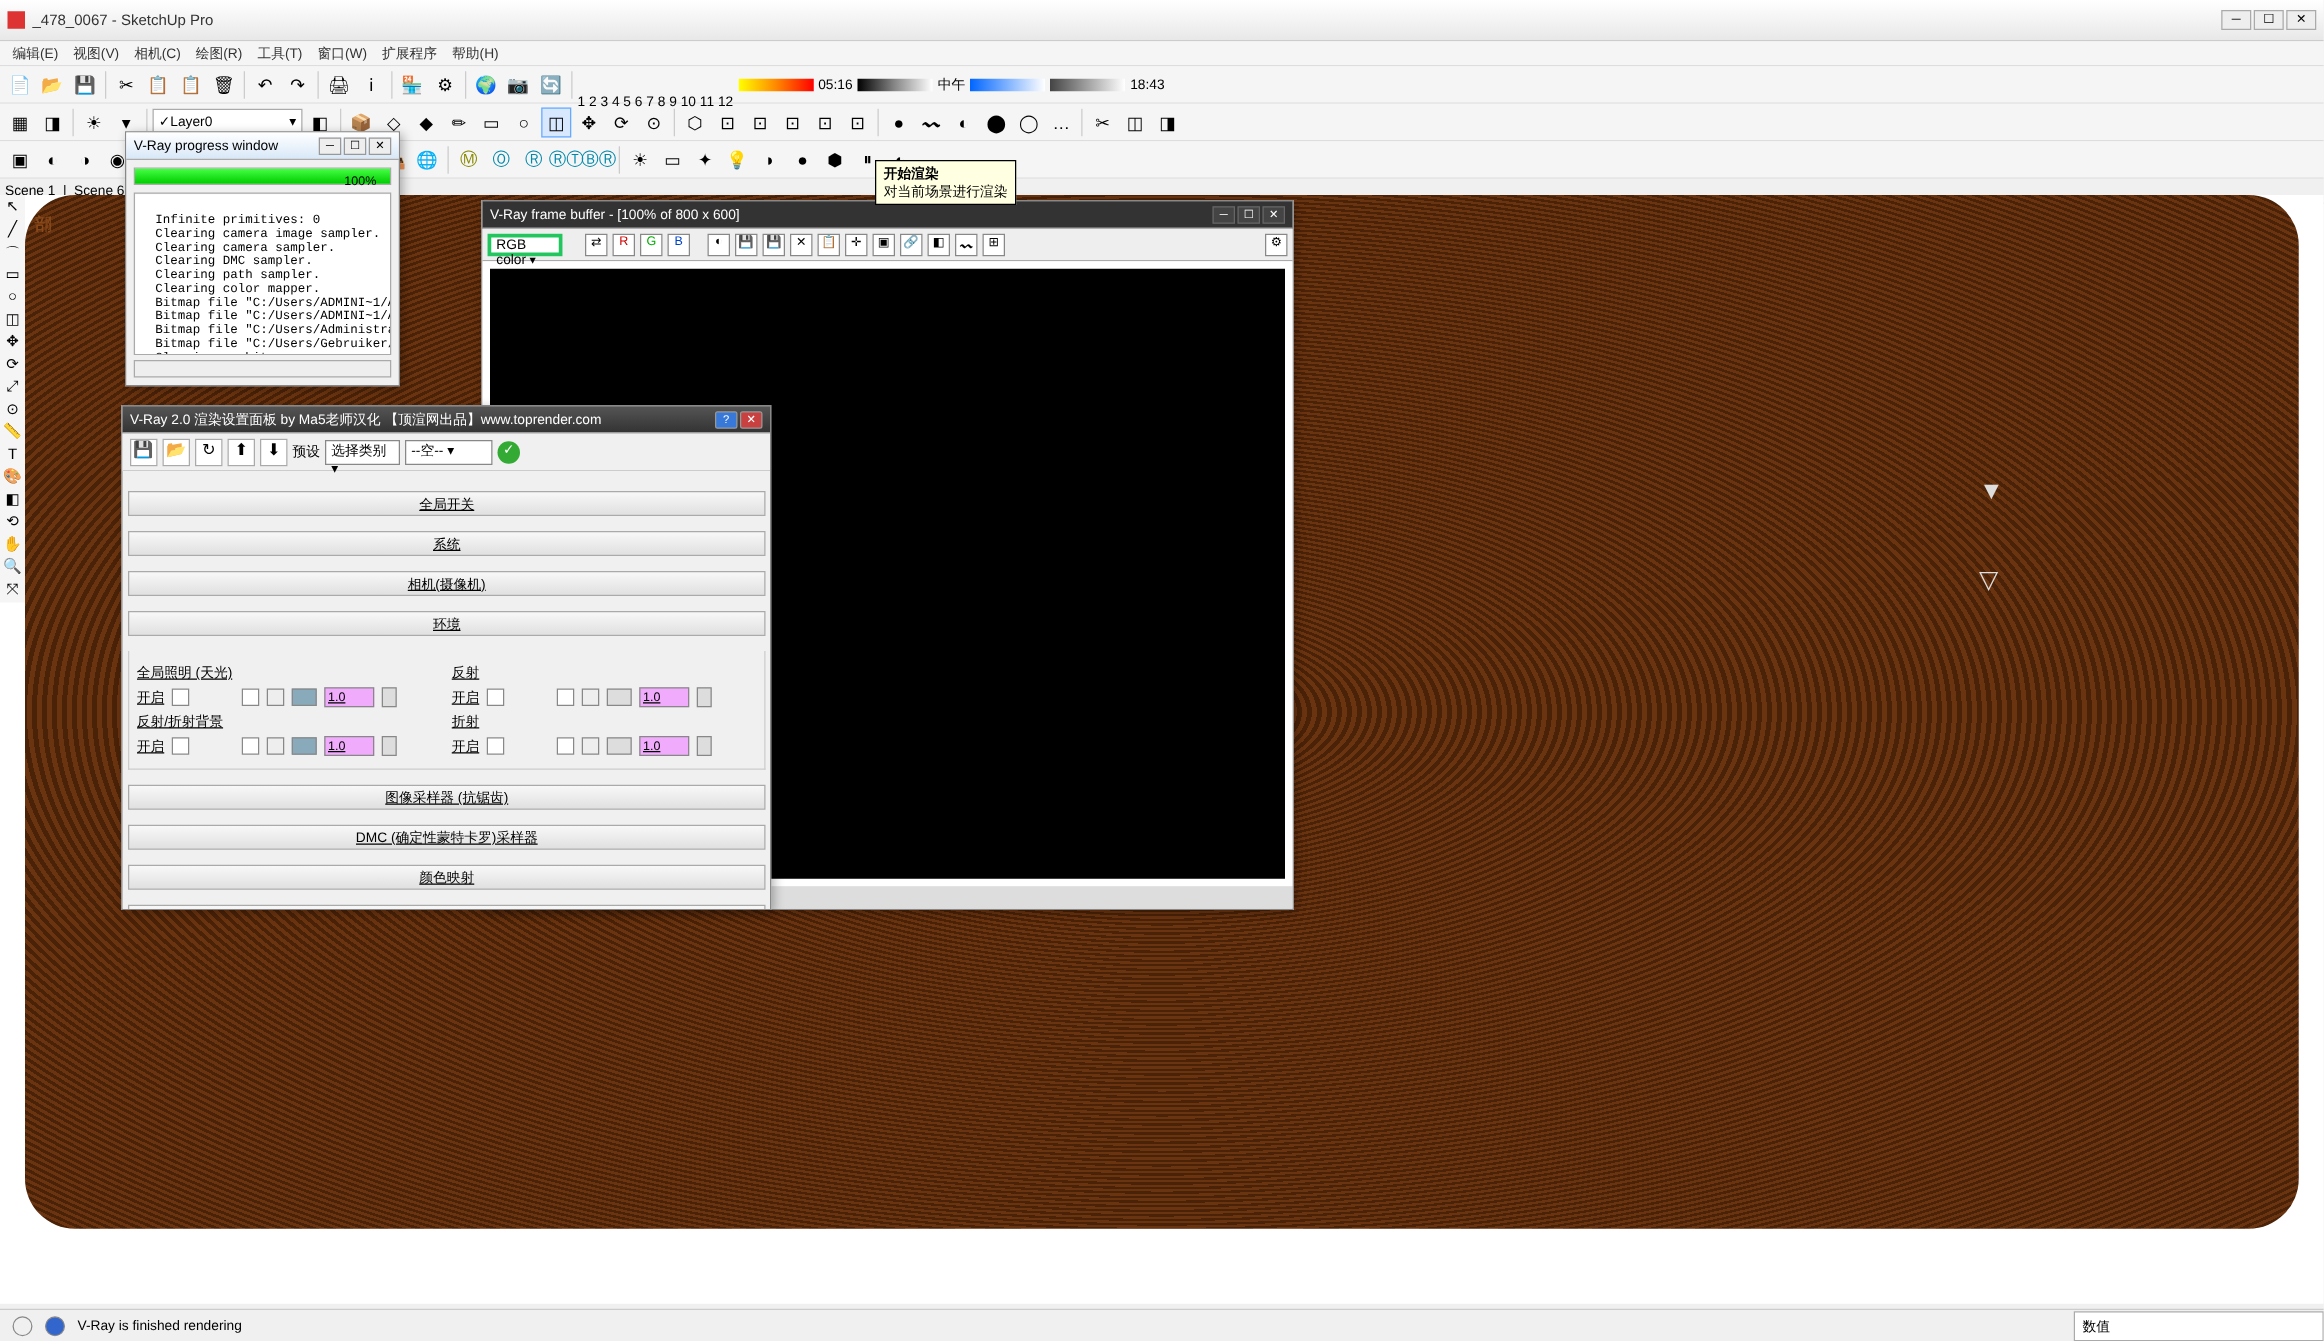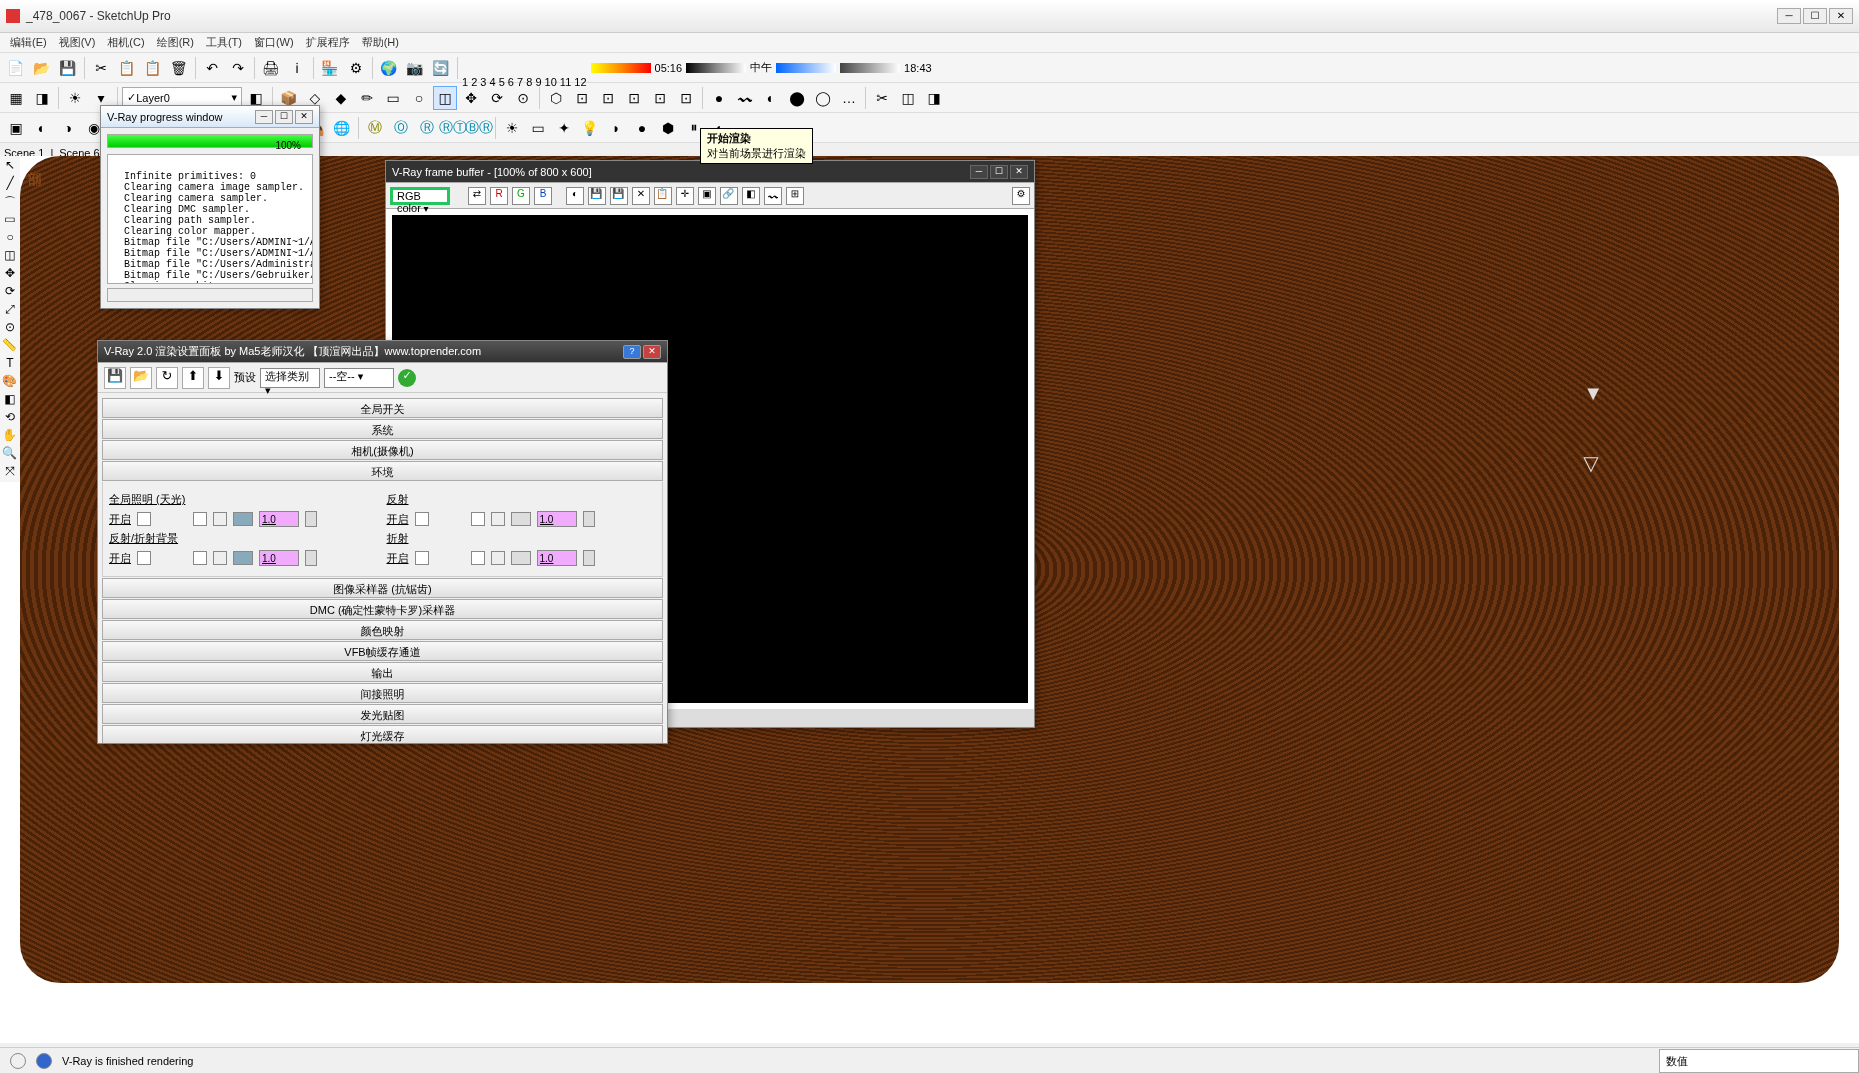--- a/index.html
+++ b/index.html
@@ -57,30 +57,30 @@
 #vfb-win { left: 385px; top: 160px; width: 650px; }
 #vfb-win .fw-title { background: #333; color: #fff; }
 #vfb-win .fw-title .wc span { background: #444; border-color: #666; color: #fff; }
 #vfb-win .vfb-tb { height: 26px; background: #eee; border-bottom: 1px solid #aaa; display: flex; align-items: center; padding: 0 4px; gap: 4px; }
 #vfb-win .chan { width: 60px; height: 18px; border: 3px solid #22c55e; background: #fff; padding: 0 4px; font-size: 10px; }
 #vfb-win .cbtn { width: 18px; height: 18px; border: 1px solid #888; background: #fff; text-align: center; font-size: 10px; cursor: pointer; }
 #vfb-win .vfb-view { height: 500px; background: #fff; padding: 6px; }
 #vfb-win .render-area { width: 100%; height: 100%; background: #000; }
 #vfb-win .vfb-bot { height: 18px; background: #ddd; }
 
-#vray-opt { left: 97px; top: 340px; width: 571px; }
+#vray-opt { left: 97px; top: 324px; width: 520px; }
 #vray-opt .fw-title { background: linear-gradient(#555,#333); color: #fff; }
 #vray-opt .fw-title .wc .help { background: #3878d8; color: #fff; border-radius: 2px; }
 #vray-opt .fw-title .wc .close { background: #c84040; color: #fff; border-radius: 2px; }
 #vray-opt .opt-tb { height: 30px; background: #f0f0f0; display: flex; align-items: center; padding: 0 6px; gap: 4px; border-bottom: 1px solid #ccc; }
 #vray-opt .opt-tb .ob { width: 22px; height: 22px; border: 1px solid #aaa; background: #fff; cursor: pointer; text-align: center; font-size: 13px; }
 #vray-opt .opt-tb .dd { height: 20px; border: 1px solid #888; background: #fff; padding: 0 4px; font-size: 11px; }
 #vray-opt .opt-tb .go { width: 18px; height: 18px; background: #3a3; border-radius: 50%; color: #fff; text-align: center; }
 #vray-opt .panel-body { max-height: 350px; overflow-y: auto; background: #f0f0f0; padding: 4px; }
-#vray-opt .sect-hdr { height: 20px; background: linear-gradient(#f8f8f8,#e0e0e0); border: 1px solid #aaa; text-align: center; line-height: 20px; margin: 1px 0; cursor: pointer; font-size: 11px; }
+#vray-opt .sect-hdr { height: 20px; background: linear-gradient(#f8f8f8,#e0e0e0); border: 1px solid #aaa; text-align: center; line-height: 20px; margin: 12px 0; cursor: pointer; font-size: 11px; text-decoration: underline; }
 #vray-opt .sect-body { background: #f0f0f0; padding: 6px; border: 1px solid #ccc; border-top: none; margin-bottom: 1px; }
 #vray-opt .row { display: flex; align-items: center; gap: 8px; margin: 4px 0; }
 #vray-opt .col { flex: 1; display: flex; align-items: center; gap: 6px; text-decoration: underline; }
 #vray-opt .lbl { font-size: 11px; }
 #vray-opt .chk { width: 14px; height: 14px; border: 1px solid #888; background: #fff; }
 #vray-opt .swatch { width: 20px; height: 14px; background: #8ab; border: 1px solid #888; }
 #vray-opt .num { width: 40px; height: 16px; border: 1px solid #888; background: #f0abfc; font-size: 10px; padding: 0 2px; }
 #vray-opt .spin { width: 12px; height: 16px; background: #ddd; border: 1px solid #888; }
 
 .tooltip { position: absolute; left: 700px; top: 128px; background: #ffffe1; border: 1px solid #000; padding: 2px 6px; font-size: 11px; z-index: 100; }

